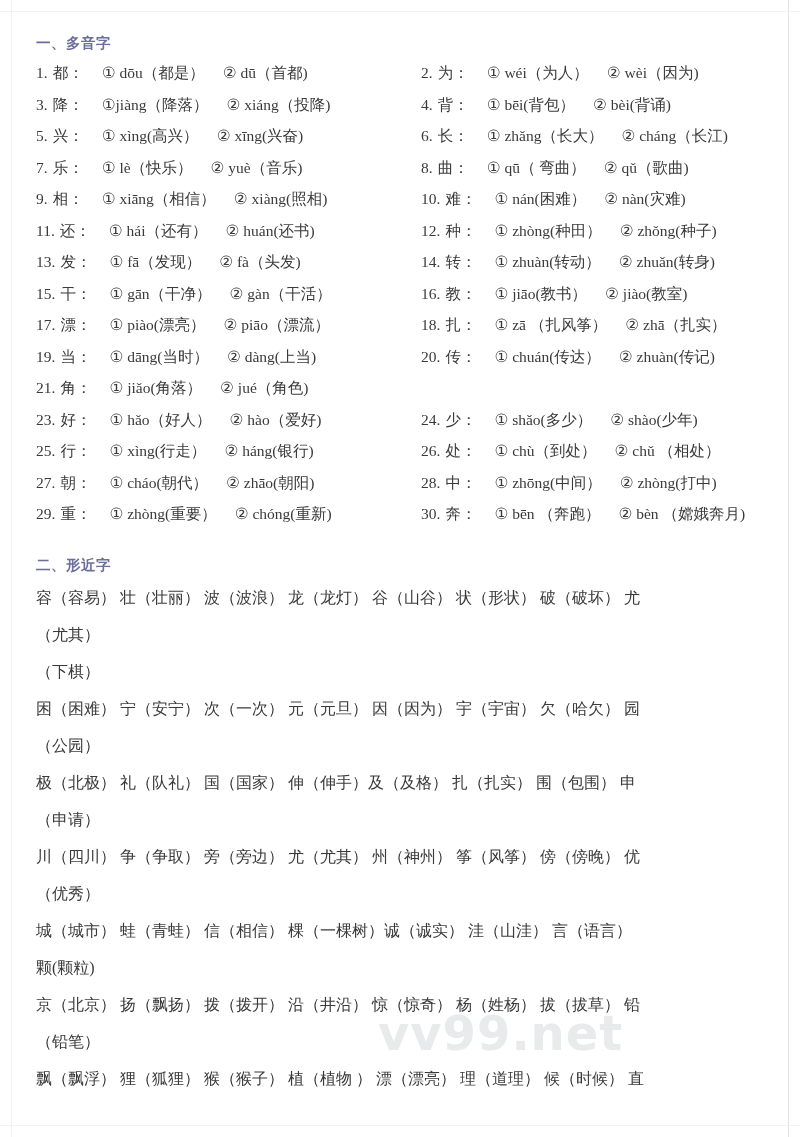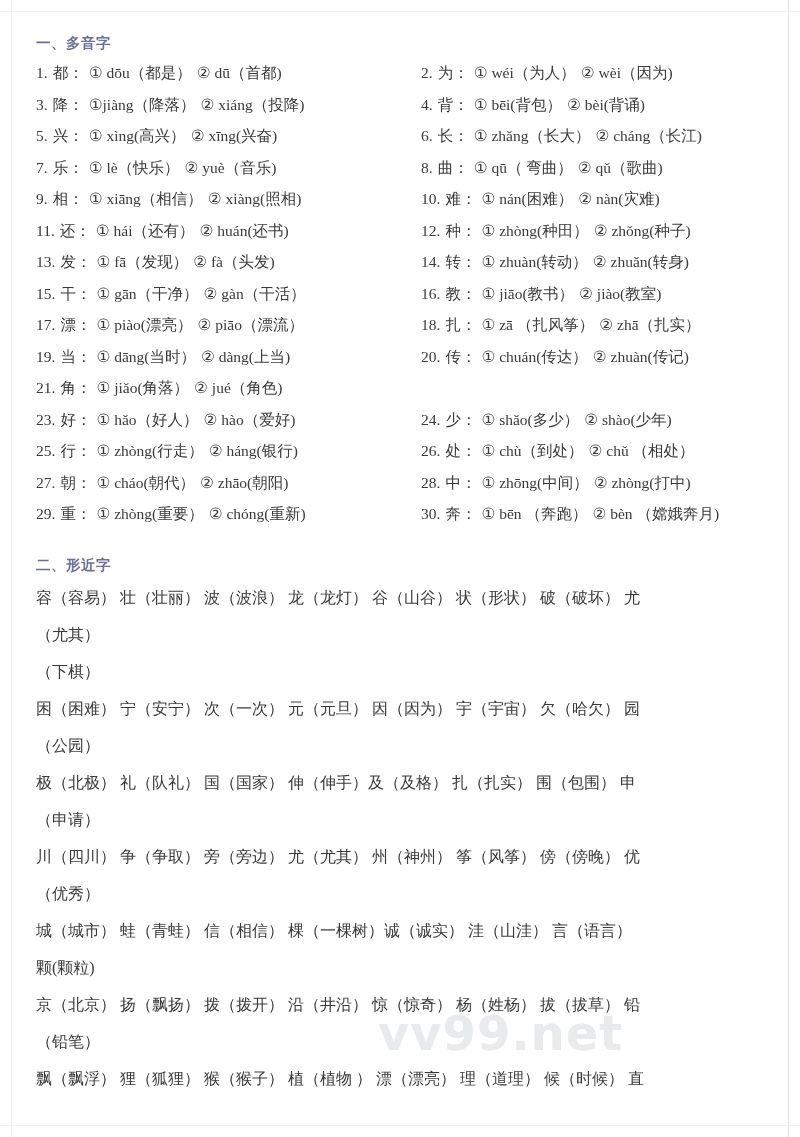--- a/index.html
+++ b/index.html
@@ -99,21 +99,21 @@
   }
   .dyz-col.left { width: 385px; }
   .dyz-num {
     font-family: "Liberation Serif", serif;
     margin-right: 5px;
   }
   .dyz-char {
     font-size: 15.5px;
   }
   .dyz-body {
-    margin-left: 5px;
+    margin-left: 18px;
   }
 
   
   .xjz-row {
     font-size: 16px;
     color: #3a3a3c;
     line-height: 37px;
     padding-left: 6px;
     white-space: nowrap;
   }
@@ -293,21 +293,21 @@
             <span class="dyz-num">24.</span>
             <span class="dyz-char">少：</span>
             <span class="dyz-body">① shǎo(多少）</span>
             <span class="dyz-body"> ② shào(少年)</span>
           </div>
         </div>
         <div class="dyz-line">
           <div class="dyz-col left">
             <span class="dyz-num">25.</span>
             <span class="dyz-char">行：</span>
-            <span class="dyz-body">① zhòng(行走）</span>
+            <span class="dyz-body">① xìng(行走）</span>
             <span class="dyz-body"> ② háng(银行)</span>
           </div>
           <div class="dyz-col right">
             <span class="dyz-num">26.</span>
             <span class="dyz-char">处：</span>
             <span class="dyz-body">① chù（到处）</span>
             <span class="dyz-body"> ② chǔ （相处）</span>
           </div>
         </div>
         <div class="dyz-line">

